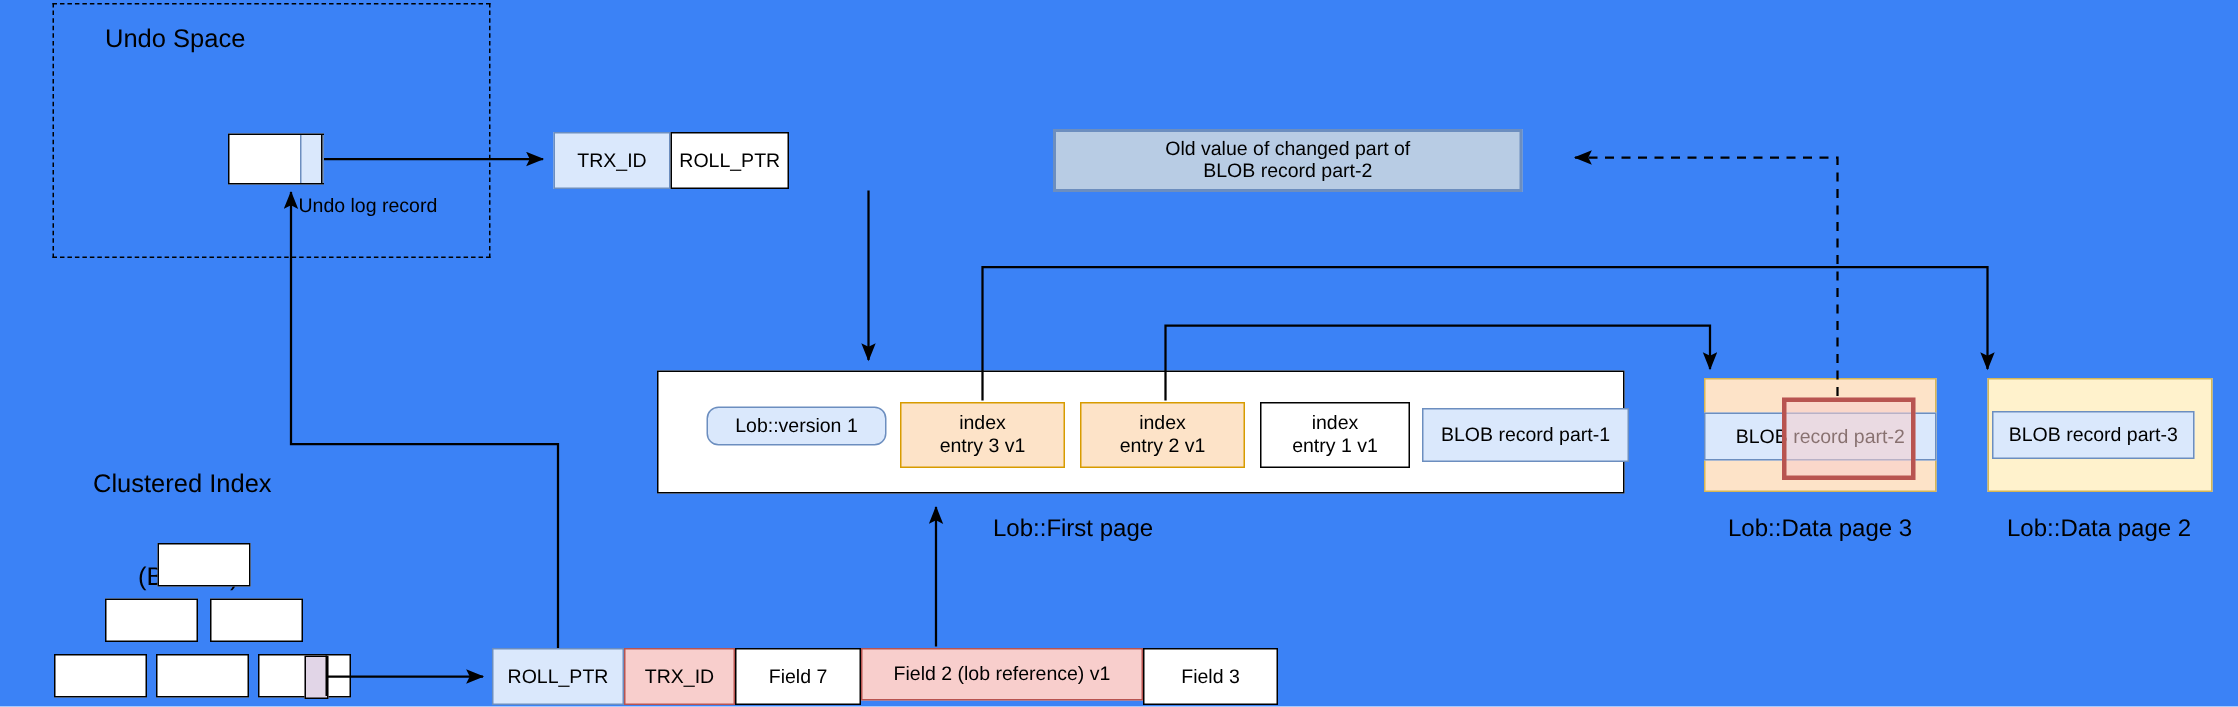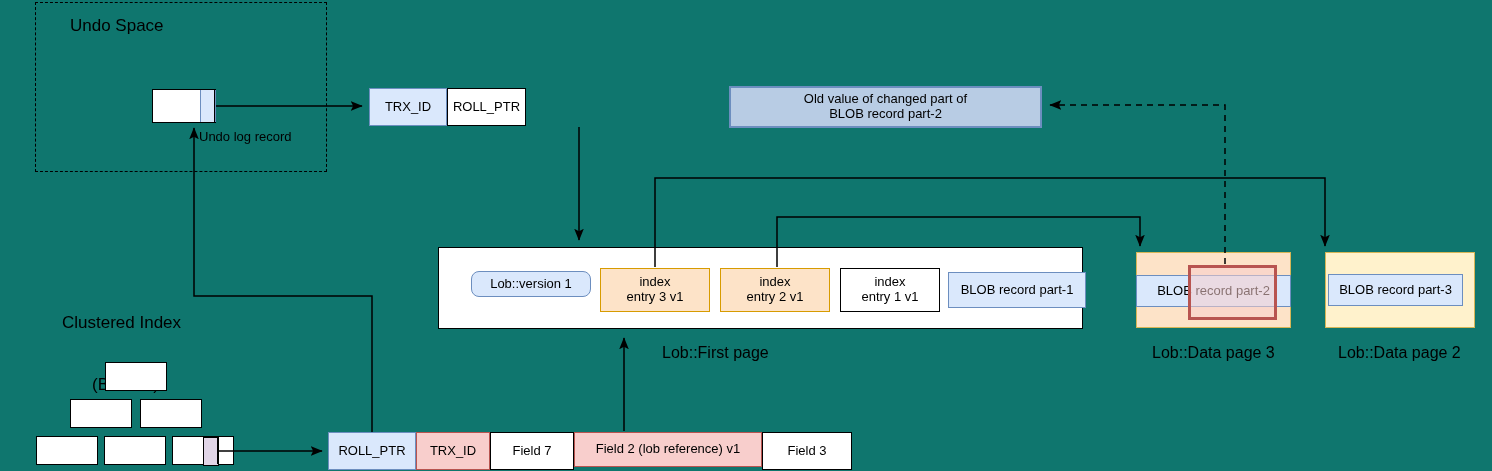--- a/index.html
+++ b/index.html
@@ -5,21 +5,21 @@
   html,body{margin:0;padding:0;background:#ffffff;}
   body{
     font-family:"Liberation Sans","DejaVu Sans",sans-serif;
     -webkit-font-smoothing:antialiased;
   }
   #canvas{
     position:relative;
     width:1492px;
     height:471px;
     overflow:hidden;
-    background:#0f766e;
+    background:#3b82f6;
   }
   .abs{position:absolute;}
 
   
   .box{
     position:absolute;
     box-sizing:border-box;
     display:flex;
     align-items:center;
     justify-content:center;
@@ -81,21 +81,21 @@
   <div class="label big" style="left:70px;top:16px;">Undo Space</div>
 
   <div class="box plain" style="left:152px;top:89px;width:64px;height:34px;"></div>
   <div class="abs" style="left:200px;top:90px;width:14px;height:32px;background:#dae8fc;border-left:1.3px solid #6c8ebf;border-right:1.3px solid #6c8ebf;"></div>
   <div class="abs" style="left:214px;top:90px;width:1.4px;height:32px;background:#000000;"></div>
   <div class="label" style="left:199px;top:129px;font-size:13px;">Undo log record</div>
 
   <div class="box blue-thin" style="left:369px;top:88px;width:78px;height:38px;">TRX_ID</div>
   <div class="box plain" style="left:447px;top:88px;width:79px;height:38px;">ROLL_PTR</div>
 
-  <div class="box blue-strong" style="left:729px;top:86px;width:313px;height:42px;">Old value of changed part of
+  <div class="box blue-strong" style="left:702px;top:86px;width:313px;height:42px;">Old value of changed part of
 BLOB record part-2</div>
 
   <div class="box plain" style="left:438px;top:247px;width:645px;height:82px;background:#ffffff;"></div>
 
   <div class="box blue rounded" style="left:471px;top:271px;width:120px;height:26px;">Lob::version 1</div>
   <div class="box orange" style="left:600px;top:268px;width:110px;height:44px;">index
 entry 3 v1</div>
   <div class="box orange" style="left:720px;top:268px;width:110px;height:44px;">index
 entry 2 v1</div>
   <div class="box plain" style="left:840px;top:268px;width:100px;height:44px;">index

